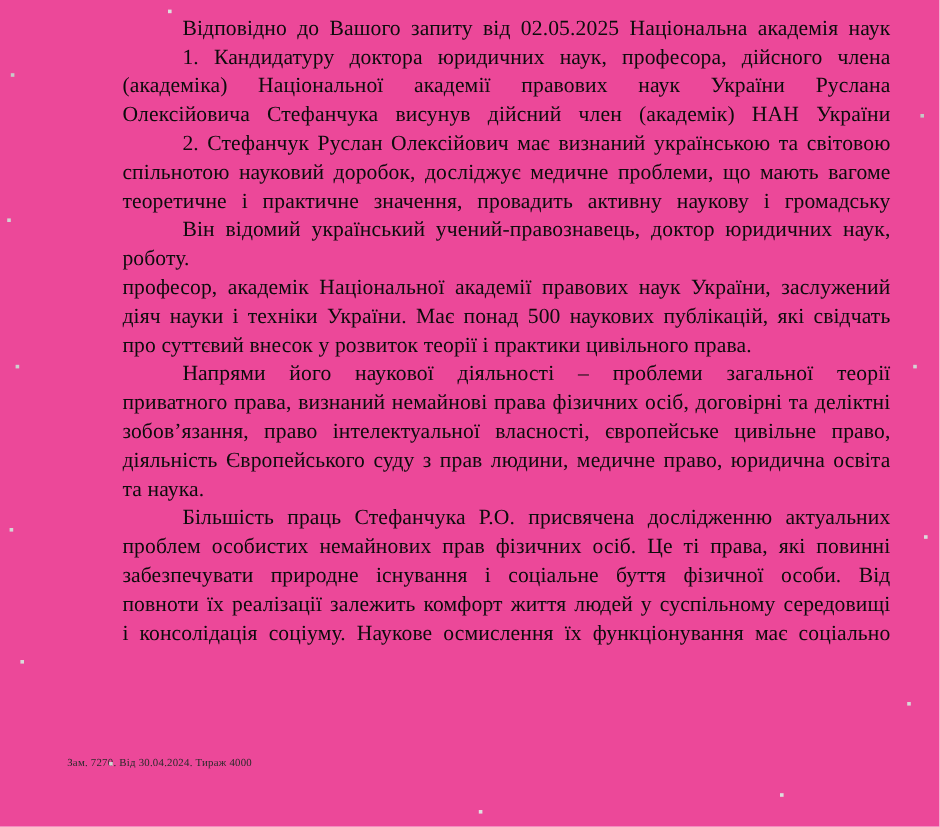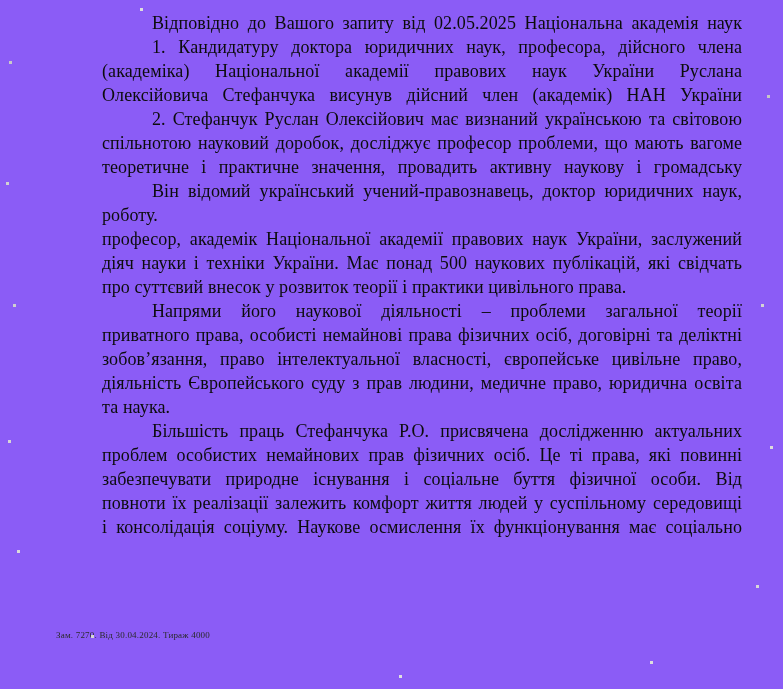--- a/index.html
+++ b/index.html
@@ -5,21 +5,21 @@
 <style>
   html, body {
     margin: 0;
     padding: 0;
     background: #ffffff;
   }
   .page {
     position: relative;
     width: 783px;
     height: 689px;
-    background: #8b5cf6;
+    background: #ec4899;
     overflow: hidden;
     font-family: "Liberation Serif", "DejaVu Serif", serif;
     color: #0c0c0c;
   }
   
   .doc-body {
     position: absolute;
     left: 102px;
     top: 11px;
     width: 640px;
@@ -72,29 +72,29 @@
 </head>
 <body>
 
 <div class="page">
   <div class="doc-body" id="doc-body">
       <div class="line indent">Відповідно до Вашого запиту від 02.05.2025 Національна академія наук</div>
       <div class="line indent">1. Кандидатуру доктора юридичних наук, професора, дійсного члена</div>
       <div class="line">(академіка) Національної академії правових наук України Руслана</div>
       <div class="line">Олексійовича Стефанчука висунув дійсний член (академік) НАН України</div>
       <div class="line indent">2. Стефанчук Руслан Олексійович має визнаний українською та світовою</div>
-      <div class="line">спільнотою науковий доробок, досліджує професор проблеми, що мають вагоме</div>
+      <div class="line">спільнотою науковий доробок, досліджує медичне проблеми, що мають вагоме</div>
       <div class="line">теоретичне і практичне значення, провадить активну наукову і громадську</div>
       <div class="line indent">Він відомий український учений-правознавець, доктор юридичних наук,</div>
       <div class="line para-end">роботу.</div>
       <div class="line">професор, академік Національної академії правових наук України, заслужений</div>
       <div class="line">діяч науки і техніки України. Має понад 500 наукових публікацій, які свідчать</div>
       <div class="line para-end">про суттєвий внесок у розвиток теорії і практики цивільного права.</div>
       <div class="line indent">Напрями його наукової діяльності – проблеми загальної теорії</div>
-      <div class="line">приватного права, особисті немайнові права фізичних осіб, договірні та деліктні</div>
+      <div class="line">приватного права, визнаний немайнові права фізичних осіб, договірні та деліктні</div>
       <div class="line">зобов’язання, право інтелектуальної власності, європейське цивільне право,</div>
       <div class="line">діяльність Європейського суду з прав людини, медичне право, юридична освіта</div>
       <div class="line para-end">та наука.</div>
       <div class="line indent">Більшість праць Стефанчука Р.О. присвячена дослідженню актуальних</div>
       <div class="line">проблем особистих немайнових прав фізичних осіб. Це ті права, які повинні</div>
       <div class="line">забезпечувати природне існування і соціальне буття фізичної особи. Від</div>
       <div class="line">повноти їх реалізації залежить комфорт життя людей у суспільному середовищі</div>
       <div class="line">і консолідація соціуму. Наукове осмислення їх функціонування має соціально</div>
     </div>
   <div class="footer">Зам. 7270. Від 30.04.2024. Тираж 4000</div>

